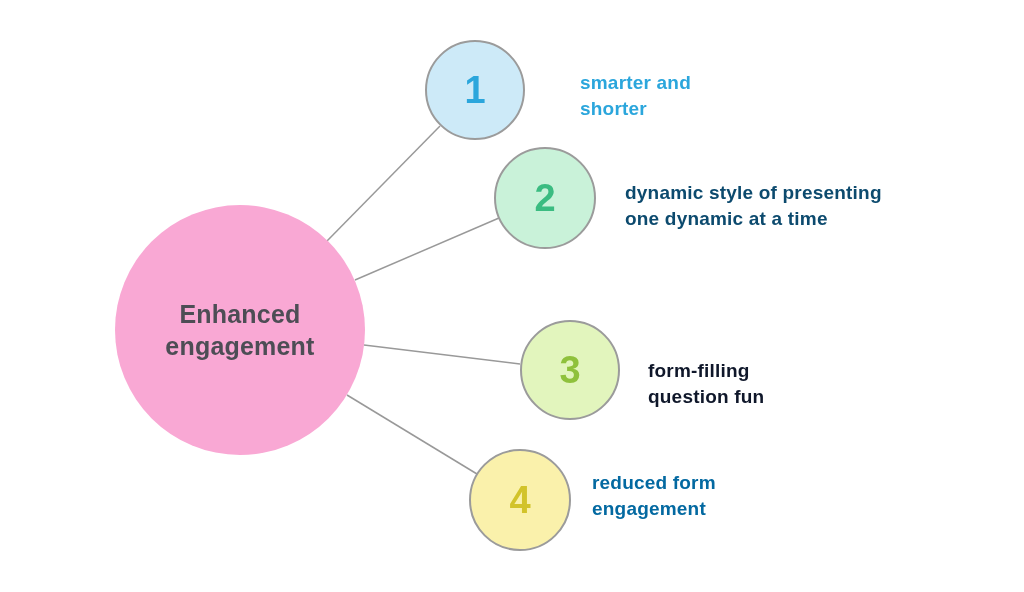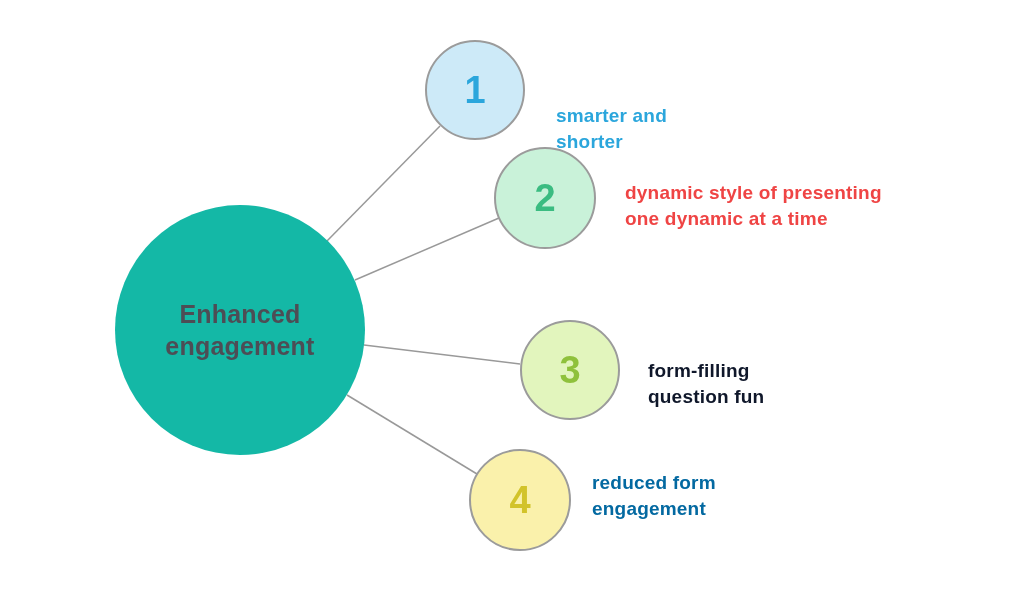--- a/index.html
+++ b/index.html
@@ -62,56 +62,56 @@
     line-height: 1.38;
     letter-spacing: 0.2px;
   }
   .node-label span { display: block; }
 
   .c1 { left: 425px; top: 40px;  width: 100px; height: 100px; }
   .c2 { left: 494px; top: 147px; width: 102px; height: 102px; }
   .c3 { left: 520px; top: 320px; width: 100px; height: 100px; }
   .c4 { left: 469px; top: 449px; width: 102px; height: 102px; }
 
-  .l1 { left: 556px; top: 70px; margin-top: 33px;  }
+  .l1 { left: 580px; top: 70px;  }
   .l2 { left: 625px; top: 180px; }
   .l3 { left: 648px; top: 358px; }
   .l4 { left: 592px; top: 470px; }
 </style>
 </head>
 <body>
 
 <div class="canvas">
 
   <svg class="connectors" viewBox="0 0 1024 592" xmlns="http://www.w3.org/2000/svg">
     <line x1="327" y1="241" x2="440" y2="126" stroke="#999999" stroke-width="1.5"></line>
     <line x1="355" y1="280" x2="499" y2="218" stroke="#999999" stroke-width="1.5"></line>
     <line x1="364" y1="345" x2="520" y2="364" stroke="#999999" stroke-width="1.5"></line>
     <line x1="347" y1="395" x2="477" y2="474" stroke="#999999" stroke-width="1.5"></line>
   </svg>
 
-  <div class="center-circle" style="background: #14b8a6; color: rgb(77, 77, 85); align-items: center;">
+  <div class="center-circle" style="background: #f9a8d4; color: rgb(77, 77, 85); align-items: center;">
     <div class="center-label">Enhanced engagement</div>
   </div>
 
   <div>
     <div class="node-circle c1" style="background: rgb(205, 234, 248); border-color: rgb(155, 155, 155);">
       <span class="node-number" style="color: rgb(43, 166, 220);">1</span>
     </div>
     <div class="node-label l1" style="color: rgb(43, 166, 220);">
       <span>smarter and</span>
       <span>shorter</span>
     </div>
   </div>
 
   <div>
     <div class="node-circle c2" style="background: rgb(201, 242, 217); border-color: rgb(155, 155, 155);">
       <span class="node-number" style="color: rgb(59, 188, 129);">2</span>
     </div>
-    <div class="node-label l2" style="color: #ef4444;">
+    <div class="node-label l2" style="color: #0c4a6e;">
       <span>dynamic style of presenting</span>
       <span>one dynamic at a time</span>
     </div>
   </div>
 
   <div>
     <div class="node-circle c3" style="background: rgb(226, 245, 189); border-color: rgb(155, 155, 155);">
       <span class="node-number" style="color: rgb(143, 193, 60);">3</span>
     </div>
     <div class="node-label l3" style="color: #0f172a;">

